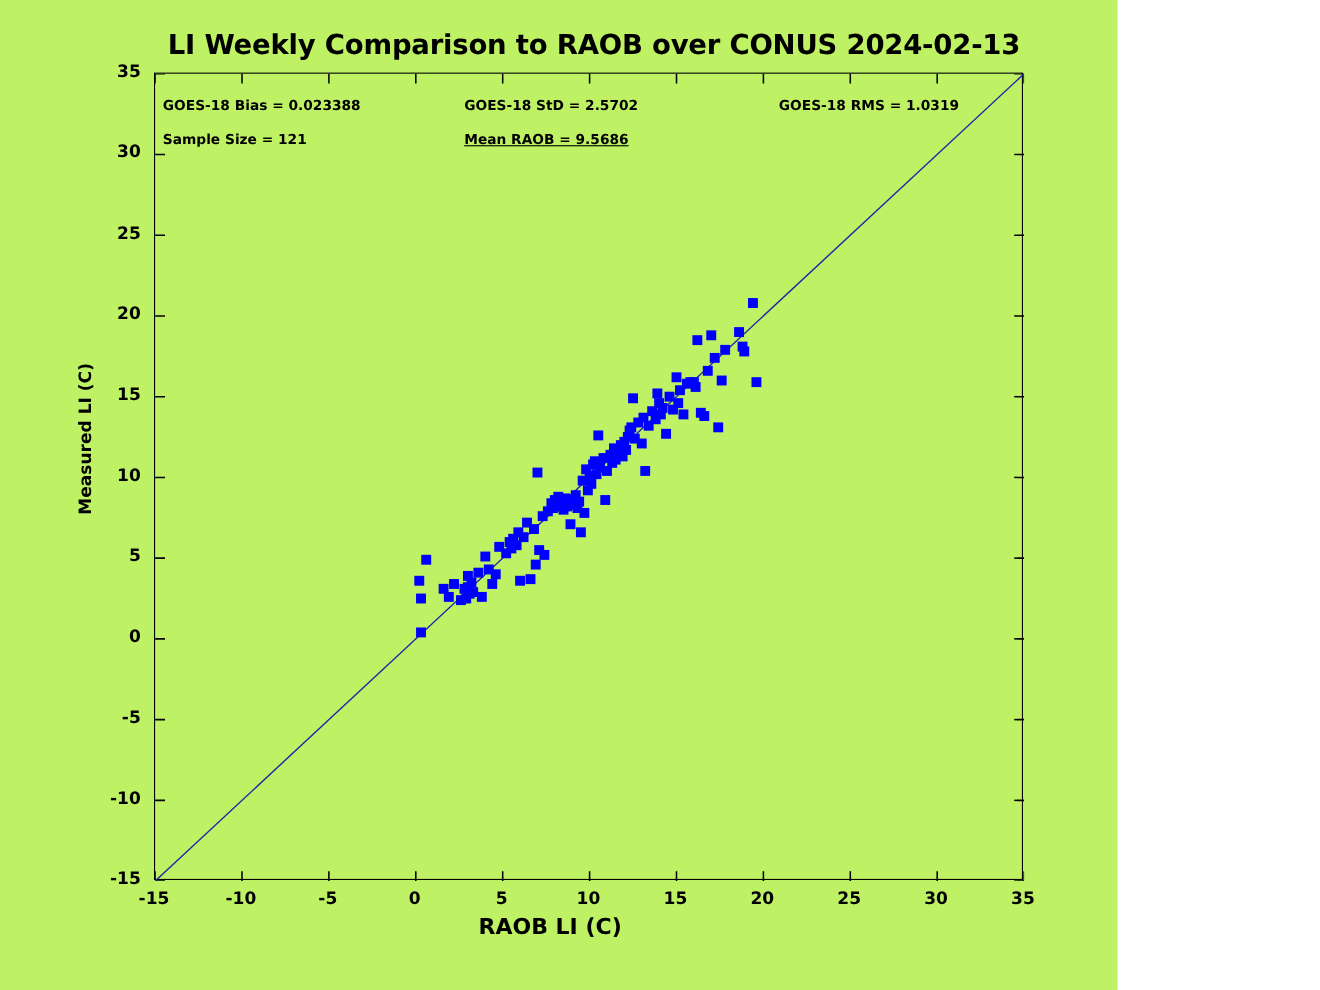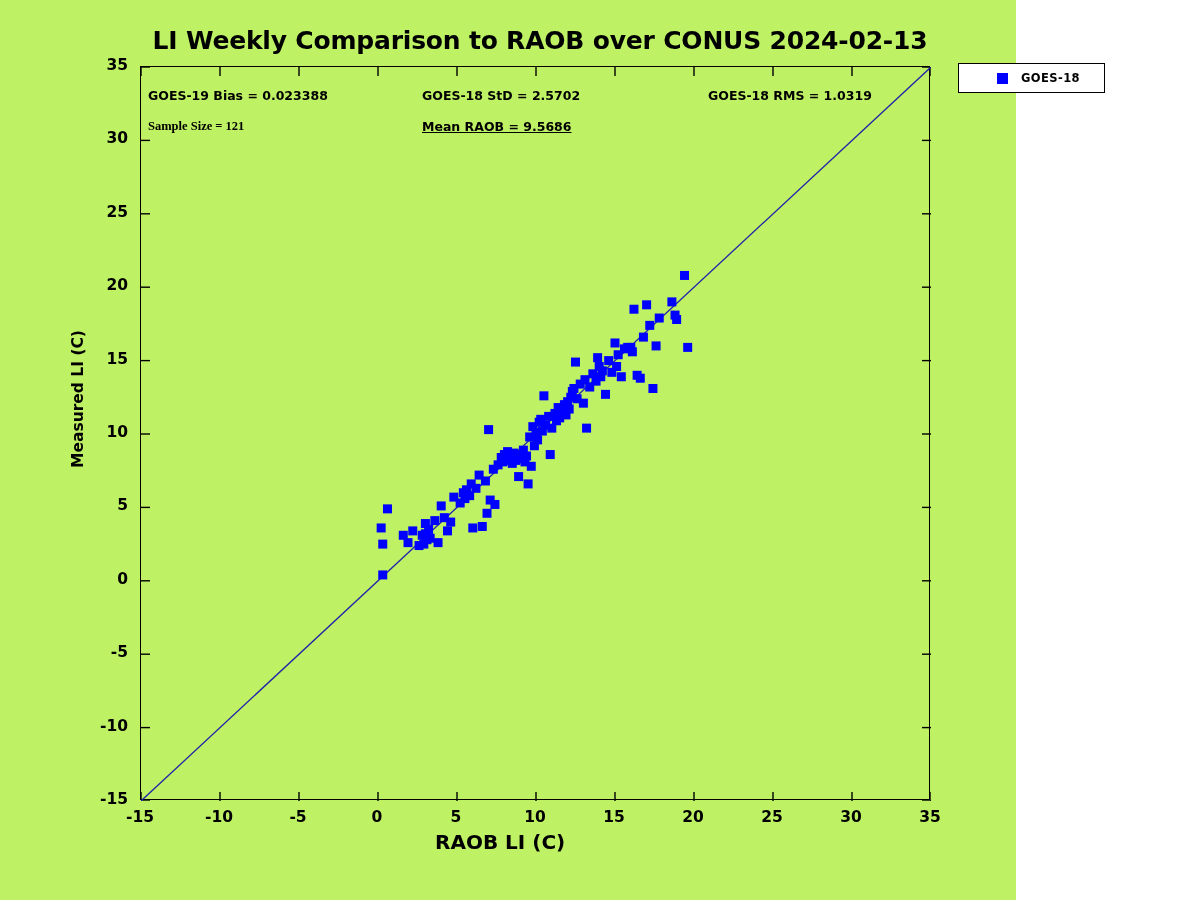--- a/index.html
+++ b/index.html
@@ -37,21 +37,21 @@
   .stat-text {
     position: absolute;
     font-size: 12.5px;
     font-weight: bold;
     color: #000000;
     white-space: nowrap;
   }
   #stat-bias   { left: 148px; top: 88px; }
   #stat-std    { left: 422px; top: 88px; }
   #stat-rms    { left: 708px; top: 88px; }
-  #stat-sample { left: 148px; top: 119px; font-family: Liberation Serif, serif; }
+  #stat-sample { left: 148px; top: 119px; }
   #stat-mean   { left: 422px; top: 119px; text-decoration: underline; }
 
   #plot-area {
     position: absolute;
     left: 140px;
     top: 66px;
     width: 790px;
     height: 734px;
     border: 1.6px solid #000000;
     box-sizing: border-box;
@@ -135,21 +135,21 @@
     white-space: nowrap;
   }
 </style>
 </head>
 <body>
 
 <div id="figure">
 
   <div id="chart-title">LI Weekly Comparison to RAOB over CONUS 2024-02-13</div>
 
-  <div class="stat-text" id="stat-bias">GOES-19 Bias = 0.023388</div>
+  <div class="stat-text" id="stat-bias">GOES-18 Bias = 0.023388</div>
   <div class="stat-text" id="stat-std">GOES-18 StD = 2.5702</div>
   <div class="stat-text" id="stat-rms">GOES-18 RMS = 1.0319</div>
   <div class="stat-text" id="stat-sample">Sample Size = 121</div>
   <div class="stat-text" id="stat-mean">Mean RAOB = 9.5686</div>
 
   <div id="plot-area">
     <svg id="plot-svg" viewBox="0 0 790 734" preserveAspectRatio="none">
       <g id="ticks-group">
           <line x1="0" y1="734" x2="0" y2="725" stroke="#000" stroke-width="1.4"></line>
           <line x1="0" y1="0" x2="0" y2="9" stroke="#000" stroke-width="1.4"></line>
@@ -346,20 +346,14 @@
       <div class="tick-label-x" style="left: 579px; top: 808px;">15</div>
       <div class="tick-label-x" style="left: 658px; top: 808px;">20</div>
       <div class="tick-label-x" style="left: 737px; top: 808px;">25</div>
       <div class="tick-label-x" style="left: 816px; top: 808px;">30</div>
       <div class="tick-label-x" style="left: 895px; top: 808px;">35</div>
     </div>
 
   <div id="xlabel">RAOB LI (C)</div>
   <div id="ylabel">Measured LI (C)</div>
 
-  <div id="legend-box">
-    <svg id="legend-swatch" viewBox="0 0 11 11">
-      <rect x="0" y="0" width="11" height="11" fill="#0000FF"></rect>
-    </svg>
-    <div id="legend-label">GOES-18</div>
-  </div>
 
 </div>
 
 </body></html>

